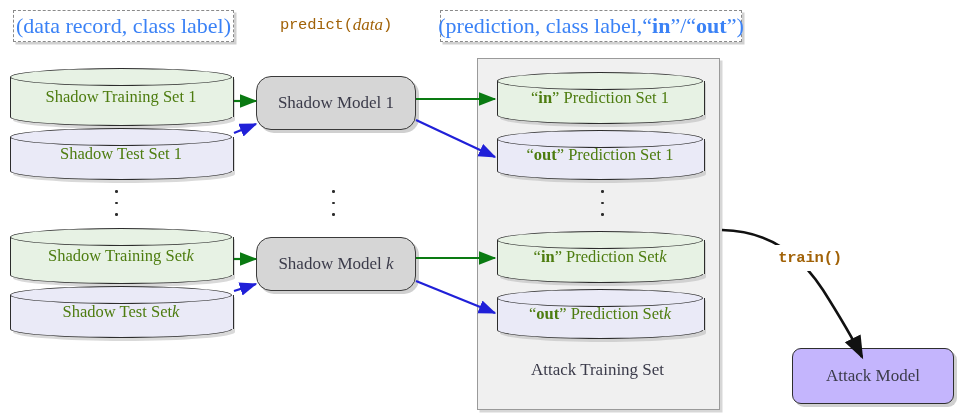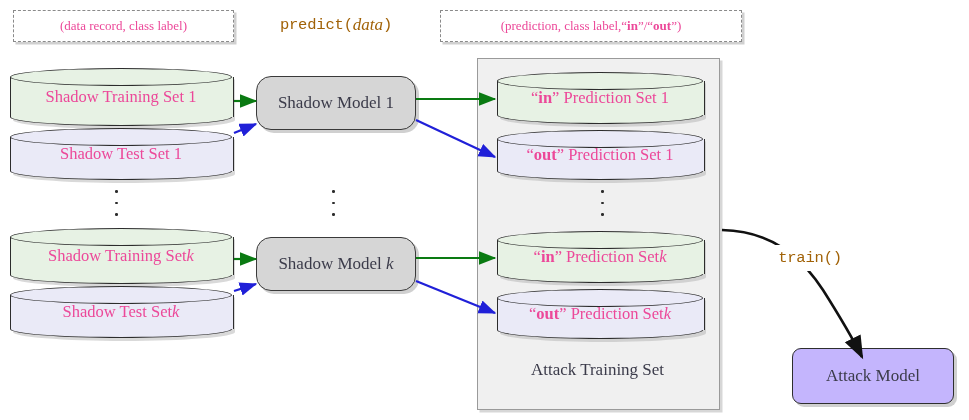--- a/index.html
+++ b/index.html
@@ -4,21 +4,21 @@
 <style>
   html,body{margin:0;padding:0;background:#fff;}
   body{width:969px;height:420px;position:relative;overflow:hidden;
        font-family:"Liberation Serif",serif;color:#3b3b4a;}
   .stage{position:absolute;left:0;top:0;width:969px;height:420px;}
 
   
   .capbox{position:absolute;border:1.6px dashed #8a8a8a;background:#fff;
           box-shadow:2.5px 2.5px 0 rgba(170,170,170,.55);
           display:flex;align-items:center;justify-content:center;
-          font-size:13px;color:#ec4899;white-space:nowrap;}
+          font-size:22px;color:#3b82f6;white-space:nowrap;}
   .plain{position:absolute;display:flex;align-items:center;justify-content:center;
          font-size:17px;white-space:nowrap;color:#a16207;}
   .mono{font-family:"Liberation Mono",monospace;font-size:15.5px;letter-spacing:-0.2px;}
   .ital{font-style:italic;font-family:"Liberation Serif",serif;}
   b.kw{font-weight:bold;}
   .kit{font-style:italic;}
 
   
   .panel{position:absolute;left:477px;top:58px;width:241px;height:350px;
          background:#f0f0f0;border:1px solid #9a9a9a;
@@ -30,21 +30,21 @@
   .cyl{position:absolute;}
   .cyl .body{position:absolute;left:0;top:9px;width:100%;height:calc(100% - 18px);
              border-left:1.3px solid #2c2c2c;border-right:1.3px solid #2c2c2c;}
   .cyl .bot{position:absolute;left:0;bottom:0;width:100%;height:18px;
             border:1.3px solid #2c2c2c;border-radius:50%;
             box-sizing:border-box;}
   .cyl .top{position:absolute;left:0;top:0;width:100%;height:18px;
             border:1.3px solid #2c2c2c;border-radius:50%;box-sizing:border-box;}
   .cyl .txt{position:absolute;left:0;top:0;width:100%;height:100%;
             display:flex;align-items:center;justify-content:center;
-            font-size:16.5px;color:#ec4899;white-space:nowrap;z-index:4;}
+            font-size:16.5px;color:#4d7c0f;white-space:nowrap;z-index:4;}
   .cyl .shadow{position:absolute;left:3px;top:3px;width:100%;height:100%;
                background:rgba(170,170,170,.45);
                border-radius:50%/ 9px 9px 9px 9px;z-index:0;}
   .green .body,.green .bot,.green .top{background:#e7f2e4;}
   .purple .body,.purple .bot,.purple .top{background:#eaeaf7;}
   .cyl .body,.cyl .bot,.cyl .top{z-index:2;}
   .cyl .top{z-index:3;}
 
   
   .rbox{position:absolute;border:1.4px solid #3a3a3a;border-radius:9px;
@@ -55,21 +55,21 @@
   .pink{background:#c4b5fd;border-color:#2e2e2e;}
 
   
   .vdots{position:absolute;display:flex;flex-direction:column;
          align-items:center;justify-content:space-between;height:26px;}
   .vdots i{display:block;width:2.6px;height:2.6px;background:#2c2c2c;border-radius:50%;}
 
   svg.lines{position:absolute;left:0;top:0;width:969px;height:420px;
             pointer-events:none;z-index:6;}
   .lbl-train{position:absolute;left:770px;top:245px;z-index:8;background:#fff;
-             padding:0 3px;}
+             padding:0 3px;font-weight:bold;}
 </style>
 </head>
 <body>
 
 <div class="stage">
 
   <div class="capbox" style="left:13px;top:10px;width:219px;height:30px;">
     <span>(data record, class label)</span>
   </div>
 

